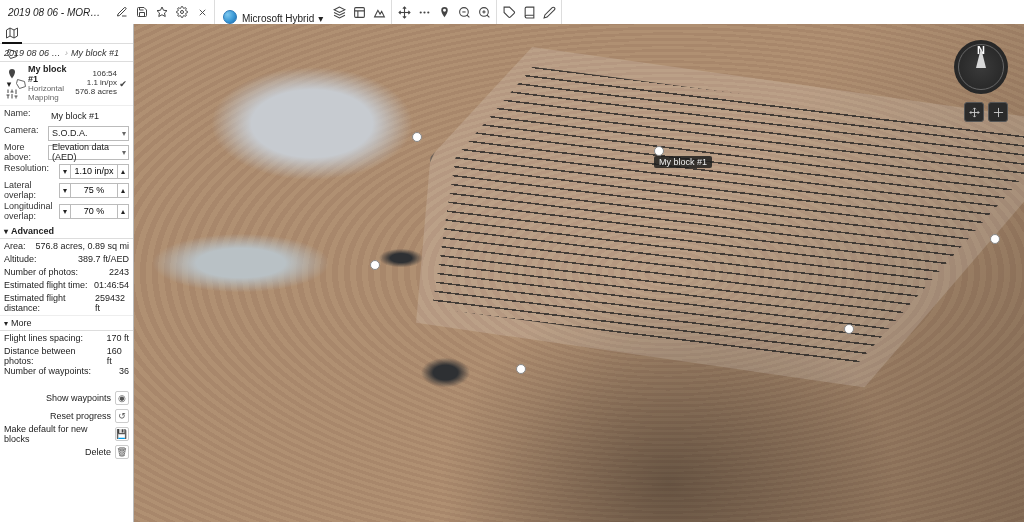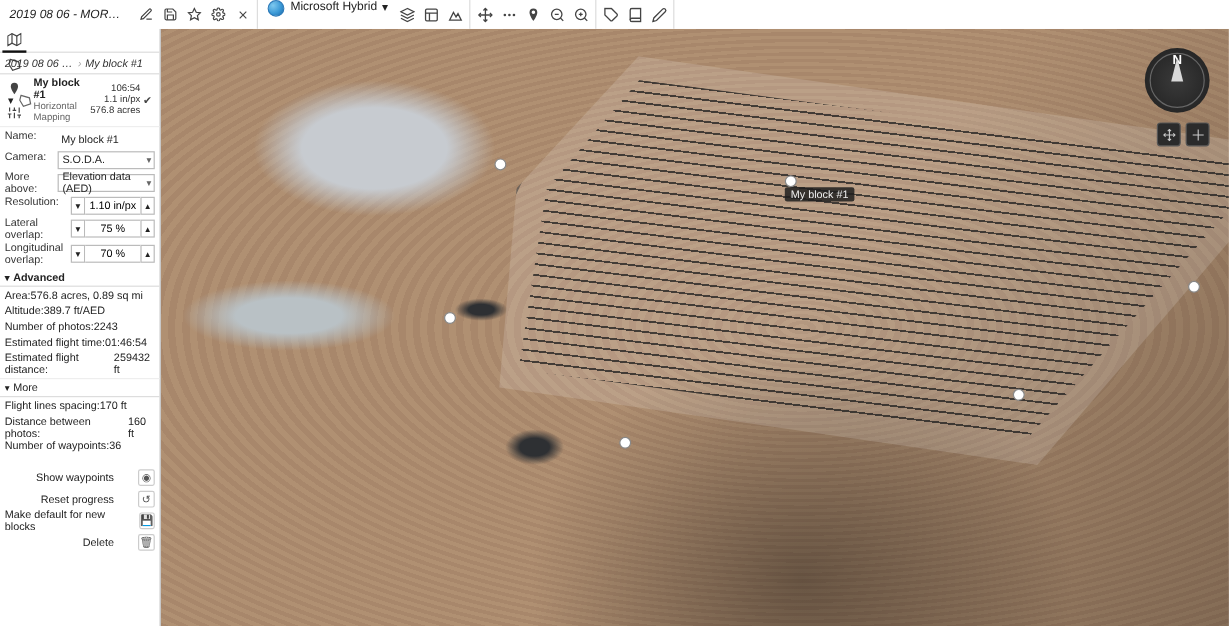--- a/index.html
+++ b/index.html
@@ -2,21 +2,21 @@
 <html><head>
 <meta charset="utf-8">
 <style>
   html,body{margin:0;padding:0;width:1024px;height:522px;overflow:hidden;font-family:"Segoe UI",Arial,sans-serif;font-size:10px;color:#222;background:#fff}
   *{box-sizing:border-box}
   svg{display:block}
   .toolbar{position:absolute;left:0;top:0;right:0;height:24px;background:#fff;display:flex;align-items:center;z-index:20}
   .toolbar .group{display:flex;align-items:center;border-right:1px solid #ddd;height:24px;padding:0 2px}
   .tabname{padding:0 6px;font-style:italic;font-size:10px;white-space:nowrap;max-width:110px;overflow:hidden;text-overflow:ellipsis}
   .tbtn{width:20px;height:20px;display:flex;align-items:center;justify-content:center;color:#444;cursor:pointer}
-  .mapbtn{display:flex;align-items:flex-start;padding:0 6px;height:24px;cursor:pointer}
+  .mapbtn{display:flex;align-items:flex-end;padding:0 6px;height:24px;cursor:pointer}
   .mapbtn .globe{width:14px;height:14px;border-radius:50%;background:radial-gradient(circle at 30% 30%,#7ec8ef 0%,#3b99d6 55%,#1b68a8 100%);margin-right:5px;border:1px solid #2b79b8}
   .mapbtn .caret{margin-left:4px}
   .sidebar{position:absolute;left:0;top:24px;width:134px;bottom:0;background:#fff;border-right:1px solid #bbb;display:flex;flex-direction:column;z-index:15}
   .crumbs{display:flex;align-items:center;height:18px;padding:0 4px;border-bottom:1px solid #ddd;font-style:italic;font-size:9px;color:#333}
   .crumbs .crumb{white-space:nowrap;overflow:hidden;text-overflow:ellipsis;max-width:58px}
   .crumbs .sep{margin:0 3px;color:#aaa}
   .blockhdr{display:flex;align-items:center;padding:3px 4px;border-bottom:1px solid #eee;font-size:9px}
   .blockhdr .chevcol{width:10px;display:flex;align-items:center;justify-content:center}
   .blockhdr .iconcol{width:14px;display:flex;align-items:center;justify-content:center;color:#666}
   .blockhdr .titlecol{flex:1;line-height:1.1}
@@ -29,26 +29,26 @@
   .frow .lbl{flex:0 0 44px;color:#333}
   .frow .val{flex:1;display:flex;align-items:center;justify-content:flex-end}
   .selbox{flex:1;height:15px;background:#fff;border:1px solid #bbb;display:flex;align-items:center;padding:0 3px;font-size:9px;position:relative}
   .selbox .caret{position:absolute;right:2px;color:#666;font-size:8px}
   .spin{display:flex;align-items:center;height:15px}
   .spin .sbt{width:12px;height:15px;border:1px solid #bbb;display:flex;align-items:center;justify-content:center;font-size:8px;cursor:pointer;background:#fff}
   .spin .sin{width:46px;height:15px;border:1px solid #bbb;border-left:none;border-right:none;text-align:center;font-size:9px;padding:0;outline:none}
   .sechdr{font-weight:bold;padding:2px 4px;border-bottom:1px solid #ddd;font-size:9px;display:flex;align-items:center}
   .sechdr .tw{margin-right:3px;font-size:8px}
   .advlist{padding:2px 4px;font-size:9px}
-  .arow{display:flex;min-height:13px}
+  .arow{display:flex;justify-content:space-between;min-height:13px}
   .arow .albl{color:#222}
   .arow .aval{color:#222}
   .actions{padding:2px 4px;font-size:9px}
   .actrow{display:flex;justify-content:flex-end;align-items:center;height:18px;cursor:pointer}
-  .actrow .alabel{margin-right:20px}
+  .actrow .alabel{margin-right:4px}
   .actrow .aicon{width:14px;height:14px;display:flex;align-items:center;justify-content:center;border:1px solid #ccc;border-radius:2px;color:#555}
   .map{position:absolute;left:134px;top:24px;right:0;bottom:0;overflow:hidden}
   .terrain{position:absolute;inset:0;background:
     linear-gradient(130deg,rgba(0,0,0,0) 55%,rgba(0,0,0,0.25) 100%),
     radial-gradient(ellipse at 20% 20%,#c7cbd0 0%,#c7cbd0 6%,rgba(199,203,208,0) 10%),
     radial-gradient(ellipse at 12% 48%,#b9c1c5 0%,#b9c1c5 4%,rgba(185,193,197,0) 8%),
     radial-gradient(ellipse at 35% 70%,#2e3033 0%,#2e3033 1.5%,rgba(46,48,51,0) 3%),
     radial-gradient(ellipse at 30% 47%,#2e3033 0%,#2e3033 1.2%,rgba(46,48,51,0) 2.5%),
     radial-gradient(ellipse at 60% 92%,rgba(0,0,0,0.35) 0%,rgba(0,0,0,0) 30%),
     repeating-radial-gradient(ellipse at 60% 50%,#b09072 0,#b09072 6px,#a8876b 6px,#a8876b 12px),

